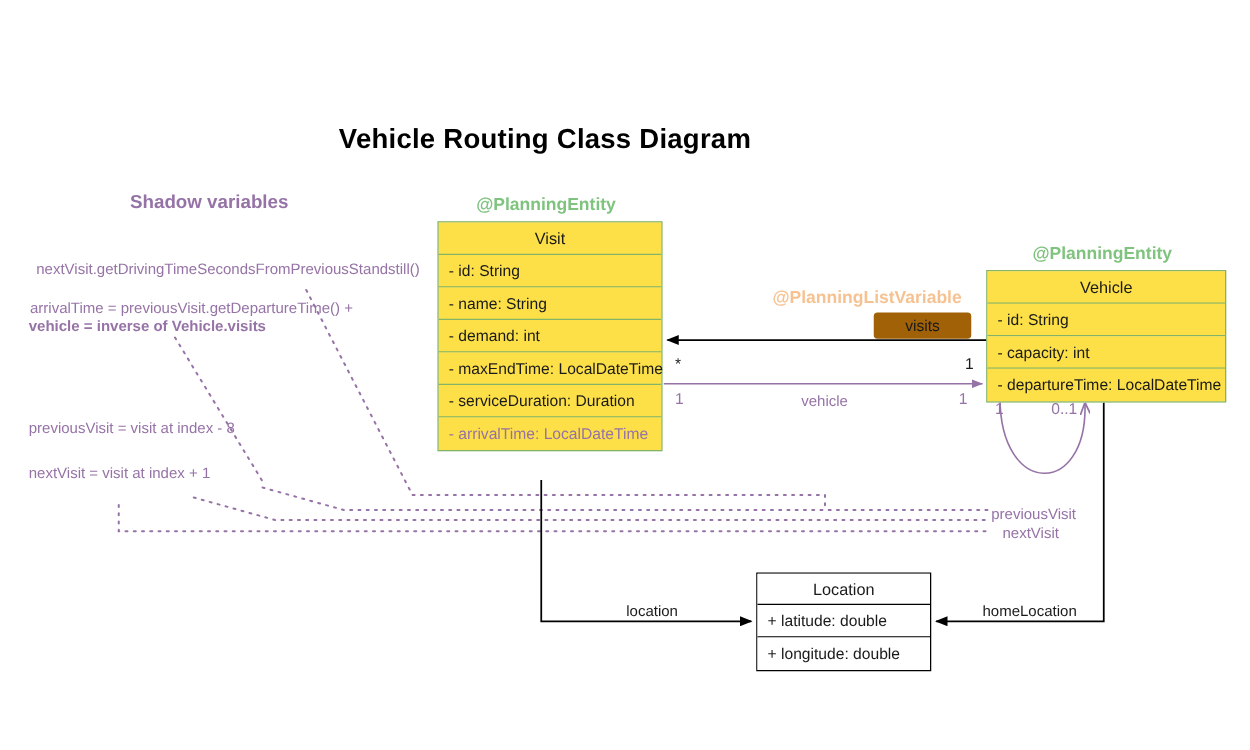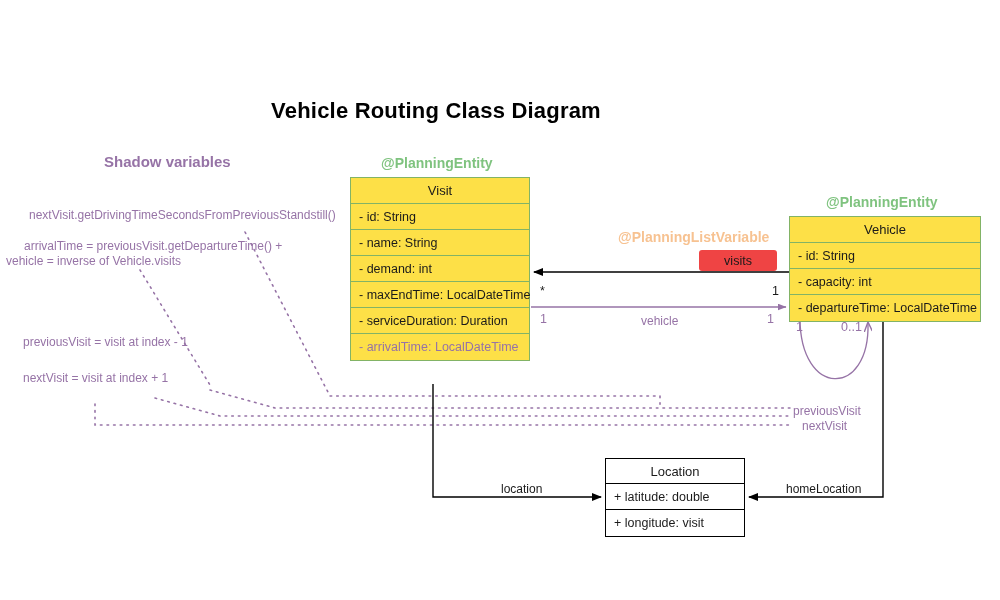--- a/index.html
+++ b/index.html
@@ -83,21 +83,21 @@
     position: absolute;
     font-size: 14px;
     font-weight: bold;
     white-space: nowrap;
   }
   .stereotype.green-ann { color: #7fc37f; }
   .stereotype.orange-ann { color: #f7c291; }
 
   .badge-visits {
     position: absolute;
-    background: #ef4444;
+    background: #a16207;
     border-radius: 3px;
     font-size: 12.5px;
     color: #1a1a1a;
     display: flex;
     align-items: center;
     justify-content: center;
   }
 
   .lbl {
     position: absolute;
@@ -170,22 +170,22 @@
       <path d="M883,322 L883,497 L749,497" fill="none" stroke="#000000" stroke-width="1.4" marker-end="url(#arrowBlack)"></path>
     </g>
   </svg>
 
   <div class="page-title">Vehicle Routing Class Diagram</div>
 
   <div class="shadow-heading" style="left:104px; top:153px;">Shadow variables</div>
 
   <div class="shadow-note" style="left:24px; top:198px;margin-top:41px;">arrivalTime = previousVisit.getDepartureTime() +</div>
   <div class="shadow-note" style="left:29px; top:208px;">nextVisit.getDrivingTimeSecondsFromPreviousStandstill()</div>
-  <div class="shadow-note" style="left:6px; top:254px;">vehicle = inverse of Vehicle.visits</div>
-  <div class="shadow-note" style="left:23px; top:335px;">previousVisit = visit at index - 1</div>
+  <div class="shadow-note" style="left:23px; top:254px;font-weight:bold;">vehicle = inverse of Vehicle.visits</div>
+  <div class="shadow-note" style="left:23px; top:335px;">previousVisit = visit at index - 8</div>
   <div class="shadow-note" style="left:23px; top:371px;">nextVisit = visit at index + 1</div>
 
   <div class="stereotype green-ann" style="left:381px; top:155px;">@PlanningEntity</div>
 
   <div class="uml-class green" id="visit-class" style="left:350px; top:177px; width:180px;">
     <div class="row title" style="height:26px;">Visit</div>
     <div class="row" style="height:26px;">- id: String</div>
     <div class="row" style="height:26px;">- name: String</div>
     <div class="row" style="height:26px;">- demand: int</div>
     <div class="row" style="height:26px;">- maxEndTime: LocalDateTime</div>
@@ -198,21 +198,21 @@
   <div class="uml-class green" id="vehicle-class" style="left:789px; top:216px; width:192px;">
     <div class="row title" style="height:26px;">Vehicle</div>
     <div class="row" style="height:26px;">- id: String</div>
     <div class="row" style="height:26px;">- capacity: int</div>
     <div class="row" style="height:26px;">- departureTime: LocalDateTime</div>
   </div>
 
   <div class="uml-class plain" id="location-class" style="left:605px; top:458px; width:140px;">
     <div class="row title" style="height:25px;">Location</div>
     <div class="row" style="height:26px;">+ latitude: double</div>
-    <div class="row" style="height:26px;">+ longitude: visit</div>
+    <div class="row" style="height:26px;">+ longitude: double</div>
   </div>
 
   <div class="stereotype orange-ann" style="left:618px; top:229px;">@PlanningListVariable</div>
 
   <div class="badge-visits" style="left:699px; top:250px; width:78px; height:21px;">visits</div>
 
   <div class="lbl card" style="left:540px; top:284px;">*</div>
   <div class="lbl card" style="left:772px; top:284px;">1</div>
 
   <div class="lbl purple" style="left:641px; top:314px;">vehicle</div>

